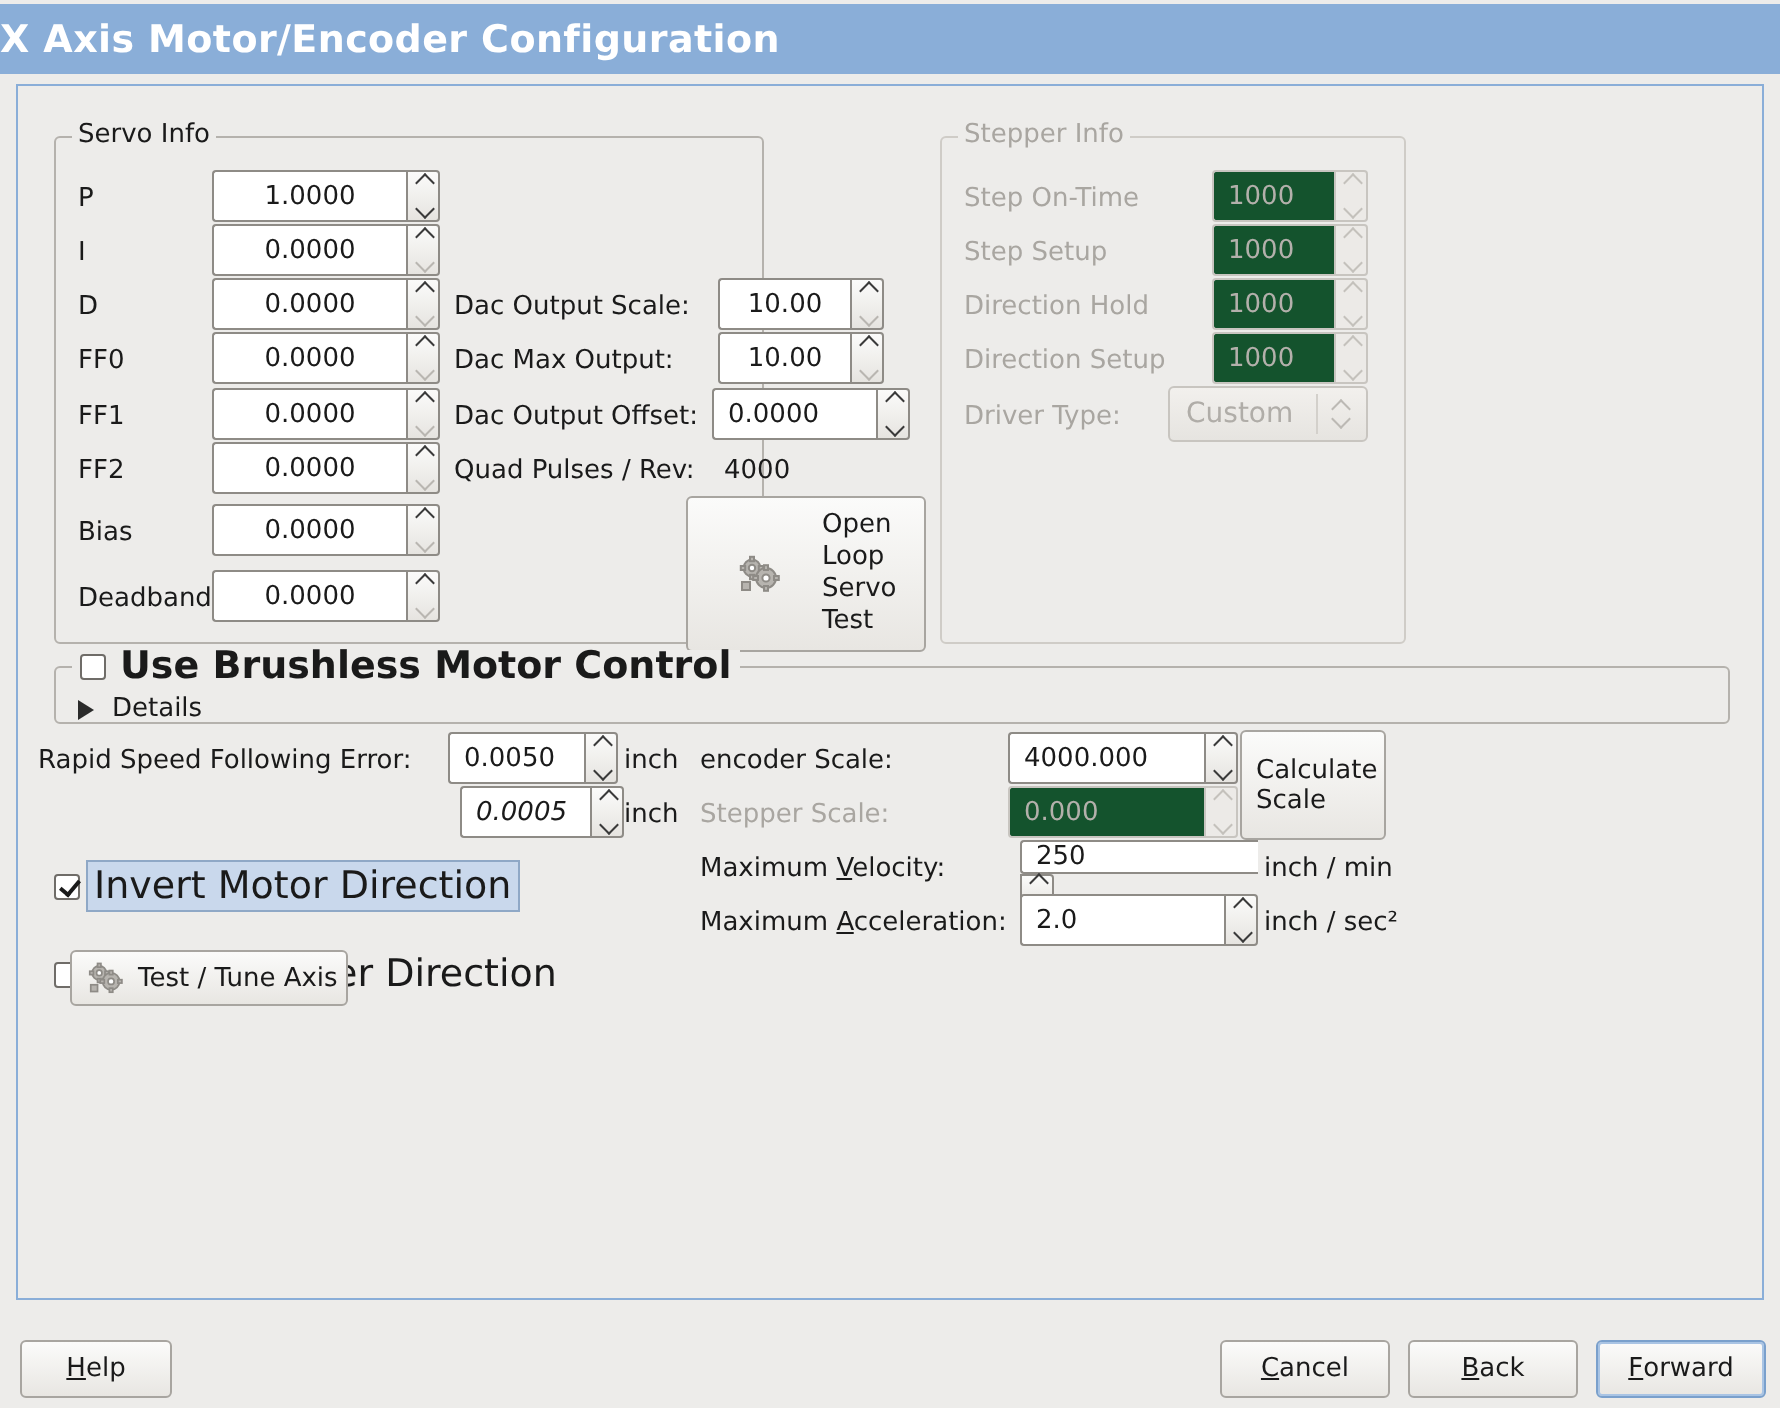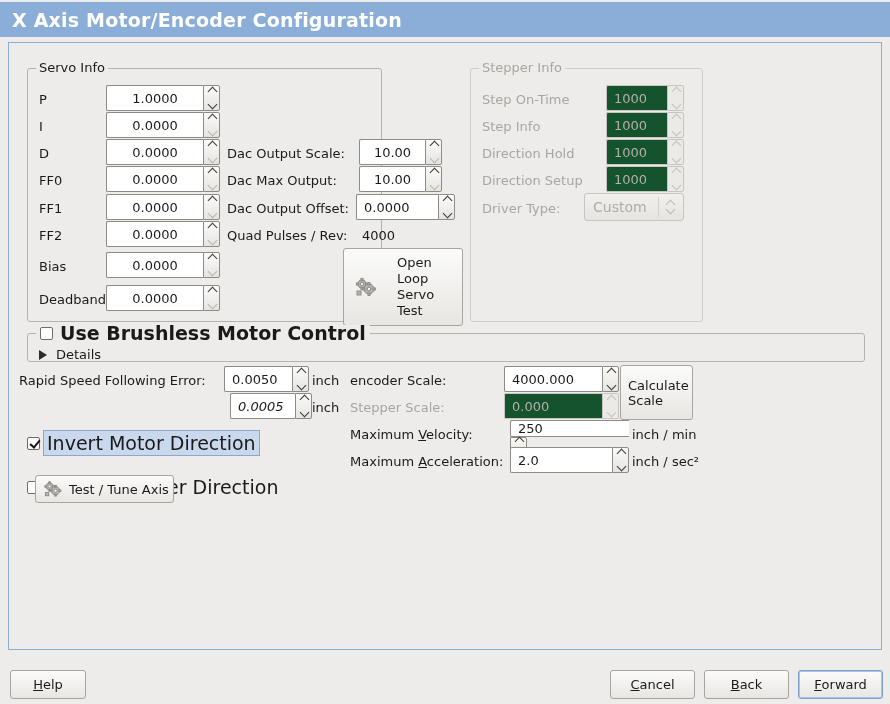--- a/index.html
+++ b/index.html
@@ -15,21 +15,21 @@
   }
 
   
   .titlebar {
     position:absolute; left:0; top:2px; width:890px; height:35px;
     background:#8aaed8;
     display:flex; align-items:center;
   }
   .titlebar .title {
     font-size:19px; font-weight:bold; color:#ffffff;
-    padding-left:12px; letter-spacing:0.2px;
+    padding-left:0; letter-spacing:0.2px;
   }
 
   
   .content-panel {
     position:absolute; left:8px; top:42px; width:874px; height:608px;
     background:#edecea;
     border:1px solid #8aaed8;
   }
 
   
@@ -256,21 +256,21 @@
         </div>
     </div>
     <div class="spin" style="left:329px; top:134px; width:99px;">
       <div class="field left">0.0000</div>
       <div class="btns">
           <div class="up"></div>
           <div class="dn"></div>
         </div>
     </div>
 
-    <div class="btn" style="left:316px; top:188px; width:120px; height:78px; justify-content:flex-start; padding-left:9px;">
+    <div class="btn" style="left:316px; top:188px; width:120px; height:78px; justify-content:flex-start; padding-left:23px;">
       <svg class="gears" width="26" height="26" viewBox="0 0 26 26">
         <g fill="#b7b4af" stroke="#8e8b86" stroke-width="1">
           <circle cx="9" cy="10" r="4.2"></circle>
           <circle cx="9" cy="10" r="1.6" fill="#ffffff"></circle>
           <rect x="8" y="4.4" width="2" height="2.2"></rect>
             <rect x="8" y="13.4" width="2" height="2.2"></rect>
           <rect x="3.4" y="9" width="2.2" height="2"></rect>
             <rect x="12.4" y="9" width="2.2" height="2"></rect>
           <circle cx="16" cy="15" r="5"></circle>
           <circle cx="16" cy="15" r="1.8" fill="#ffffff"></circle>
@@ -288,21 +288,21 @@
         <span>Test</span>
       </div>
     </div>
   </div>
 
   <div class="groupframe" style="left:461px; top:17px; width:233px; height:262px;">
     <div class="gf-box" style="border-color:#cfccc7;"></div>
     <div class="gf-label disabled">Stepper Info</div>
 
     <div class="lbl dis" style="left:12px; top:32px;">Step On-Time</div>
-    <div class="lbl dis" style="left:12px; top:59px;">Step Info</div>
+    <div class="lbl dis" style="left:12px; top:59px;">Step Setup</div>
     <div class="lbl dis" style="left:12px; top:86px;">Direction Hold</div>
     <div class="lbl dis" style="left:12px; top:113px;">Direction Setup</div>
     <div class="lbl dis" style="left:12px; top:141px;">Driver Type:</div>
 
     <div class="spin disabled" style="left:136px; top:25px; width:78px;">
       <div class="field left">1000</div>
       <div class="btns">
           <div class="up"></div>
           <div class="dn"></div>
         </div>

